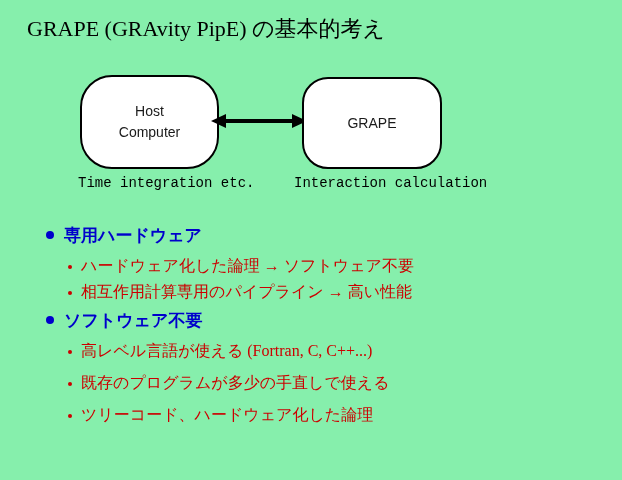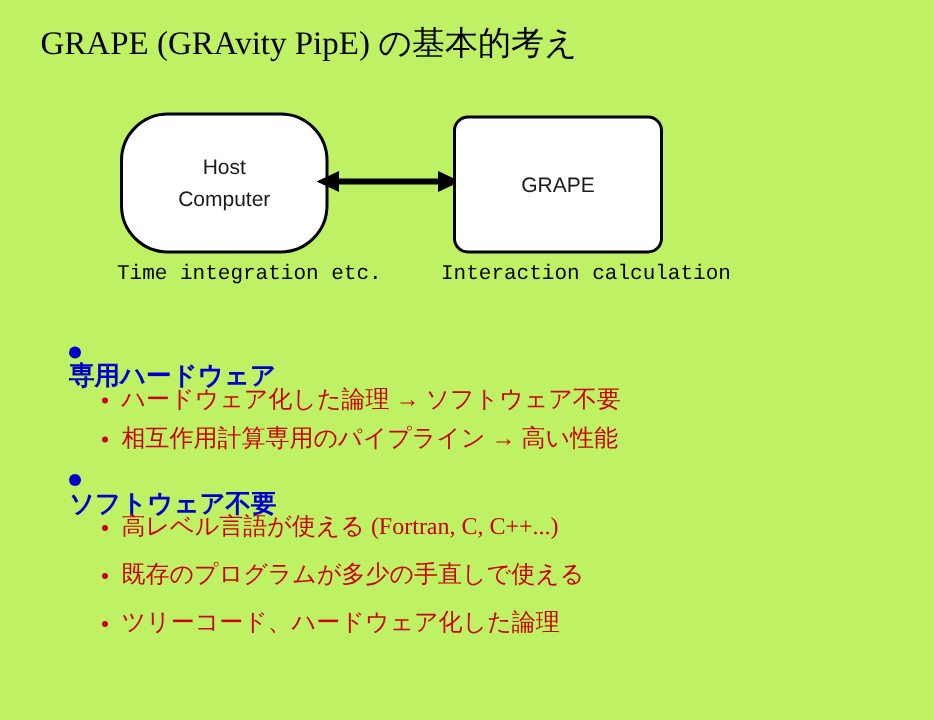--- a/index.html
+++ b/index.html
@@ -4,21 +4,21 @@
 <style>
   html, body {
     margin: 0;
     padding: 0;
     background: #ffffff;
   }
   .slide {
     position: relative;
     width: 622px;
     height: 480px;
-    background: #bef264;
+    background: #86efac;
     overflow: hidden;
     font-family: "Liberation Serif", "DejaVu Serif", serif;
   }
   .title {
     position: absolute;
     left: 27px;
     top: 14px;
     margin: 0;
     font-size: 22px;
     font-weight: normal;
@@ -37,21 +37,21 @@
   }
   .box span {
     font-family: "Liberation Sans", "DejaVu Sans", sans-serif;
     font-size: 14px;
     color: #1a1a1a;
     text-align: center;
     line-height: 1.5;
     white-space: pre-line;
   }
   .box-host  { left: 80px;  top: 75px; width: 135px; height: 90px; border-radius: 32px; }
-  .box-grape { left: 302px; top: 77px; width: 136px; height: 88px; }
+  .box-grape { left: 302px; top: 77px; width: 136px; height: 88px; border-radius: 26px; }
   .arrow {
     position: absolute;
     left: 211px;
     top: 112px;
   }
   .caption {
     position: absolute;
     font-size: 14px;
     color: #000000;
     white-space: nowrap;
@@ -59,21 +59,21 @@
   }
   .cap-host  { left: 78px;  top: 175px; }
   .cap-grape { left: 294px; top: 175px; }
 
   .row {
     position: absolute;
     display: flex;
     align-items: flex-start;
     white-space: nowrap;
   }
-  .row.l1 { left: 46px; flex-direction: column; }
+  .row.l1 { left: 46px; }
   .row.l2 { left: 68px; }
   .r0 { top: 224px; }
   .r1 { top: 256px; }
   .r2 { top: 282px; }
   .r3 { top: 309px; }
   .r4 { top: 341px; }
   .r5 { top: 373px; }
   .r6 { top: 405px; }
 
   .m1 {

